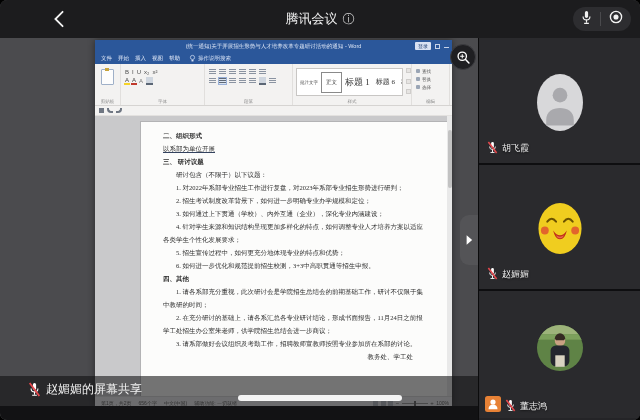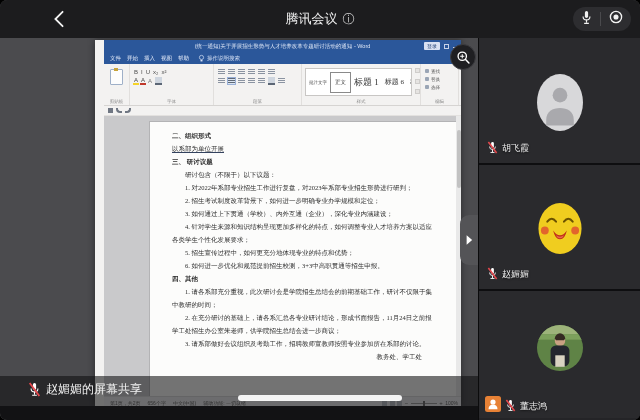--- a/index.html
+++ b/index.html
@@ -11,21 +11,21 @@
   .tb-title{position:absolute;left:0;top:0;width:100%;height:38px;display:flex;align-items:center;
             justify-content:center;gap:5px;color:#f2f2f2;font-size:13px;}
   .info-i{font-size:12px;color:#cfcfcf;}
   .tb-controls{position:absolute;right:9px;top:7px;width:58px;height:24px;background:#2d2d30;
                border-radius:13px;display:flex;align-items:center;justify-content:space-evenly;}
   .tb-divider{width:1px;height:14px;background:#4a4a4d;}
   
   #share-area{position:absolute;left:0;top:38px;width:478px;height:382px;background:#4b4b4e;}
   
   #word-window{position:absolute;left:95px;top:2px;width:357px;height:366px;background:#f3f2f1;
-               box-shadow:0 0 7px rgba(0,0,0,.45);padding-left:9px;}
+               box-shadow:0 0 7px rgba(0,0,0,.45);}
   .w-titlebar{position:relative;height:13px;background:#2b579a;display:flex;align-items:center;}
   .w-doc-title{position:absolute;left:0;width:100%;text-align:center;font-size:5.5px;color:#dce5f5;
                white-space:nowrap;overflow:hidden;}
   .w-tb-right{position:absolute;right:3px;top:2px;display:flex;align-items:center;gap:4px;z-index:2;}
   .signin{background:#d9e1f2;color:#1f3f73;font-size:5px;line-height:8px;padding:0 3px;border-radius:1px;cursor:pointer;}
   .wt-ic{width:5px;height:5px;border:1px solid #c6d2e8;box-sizing:border-box;cursor:pointer;}
   .wt-min{width:5px;height:1px;background:#c6d2e8;margin-top:3px;cursor:pointer;}
   .w-tabs{height:11px;background:#2b579a;display:flex;align-items:center;padding-left:3px;}
   .rtab{font-size:5.5px;color:#e9effc;padding:0 3px;cursor:pointer;}
   .w-search{display:flex;align-items:center;gap:2px;margin-left:6px;font-size:5.5px;color:#d7e2f6;}

